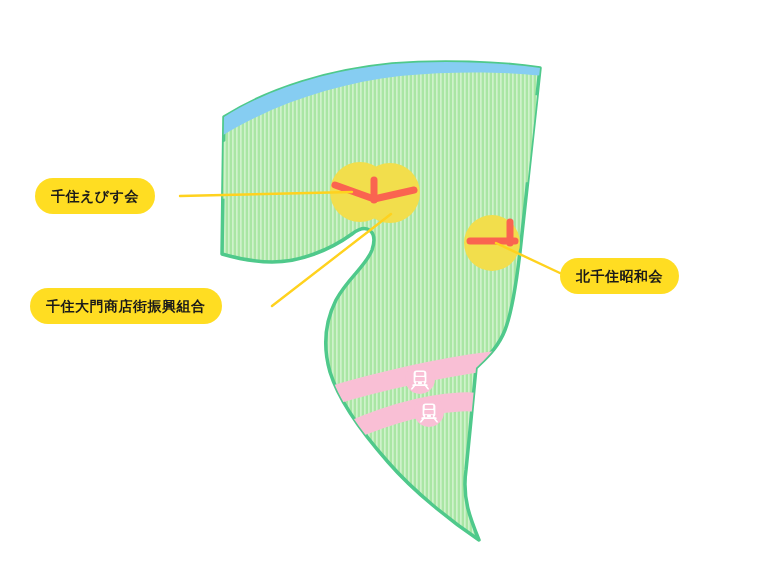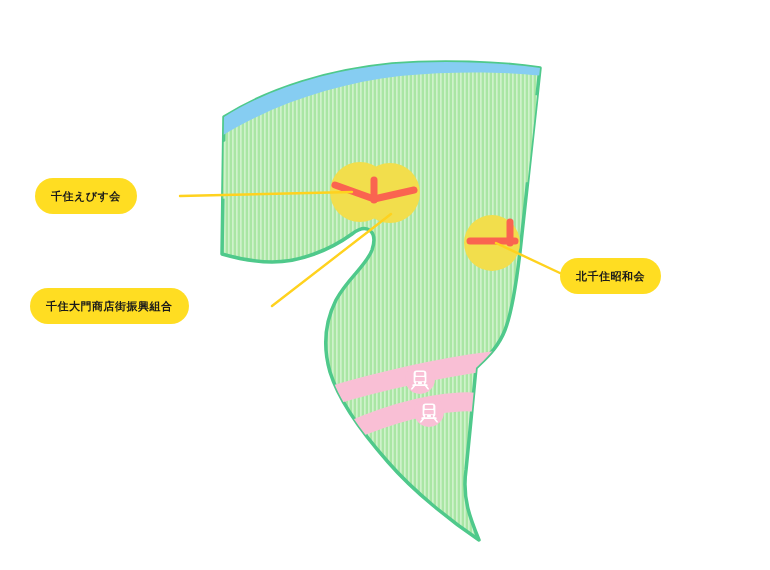--- a/index.html
+++ b/index.html
@@ -27,21 +27,21 @@
     width: 770px;
     height: 570px;
     display: block;
   }
   .label-pill {
     position: absolute;
     background: #FFDD22;
     border-radius: 999px;
     color: #1a1a1a;
     font-weight: bold;
-    font-size: 11px;
+    font-size: 14px;
     line-height: 1;
     letter-spacing: 0.5px;
     white-space: nowrap;
     display: flex;
     align-items: center;
     justify-content: center;
     font-family: "DejaVu Sans", "Liberation Sans", sans-serif;
     box-sizing: border-box;
     padding: 0 16px;
     height: 36px;

